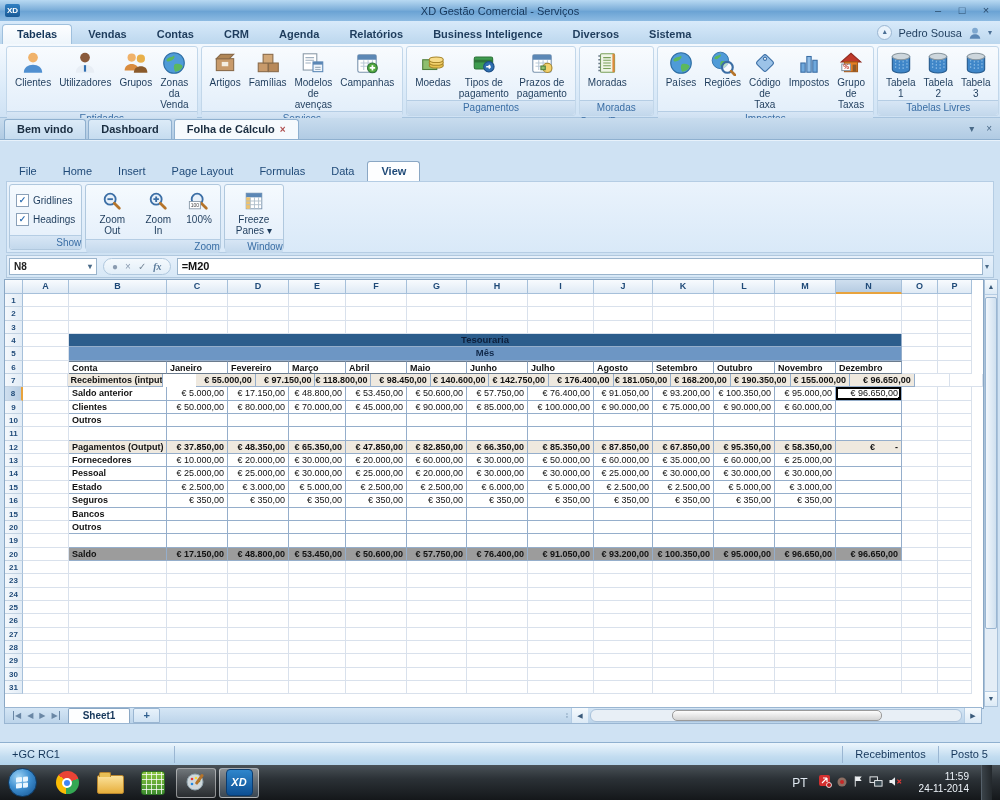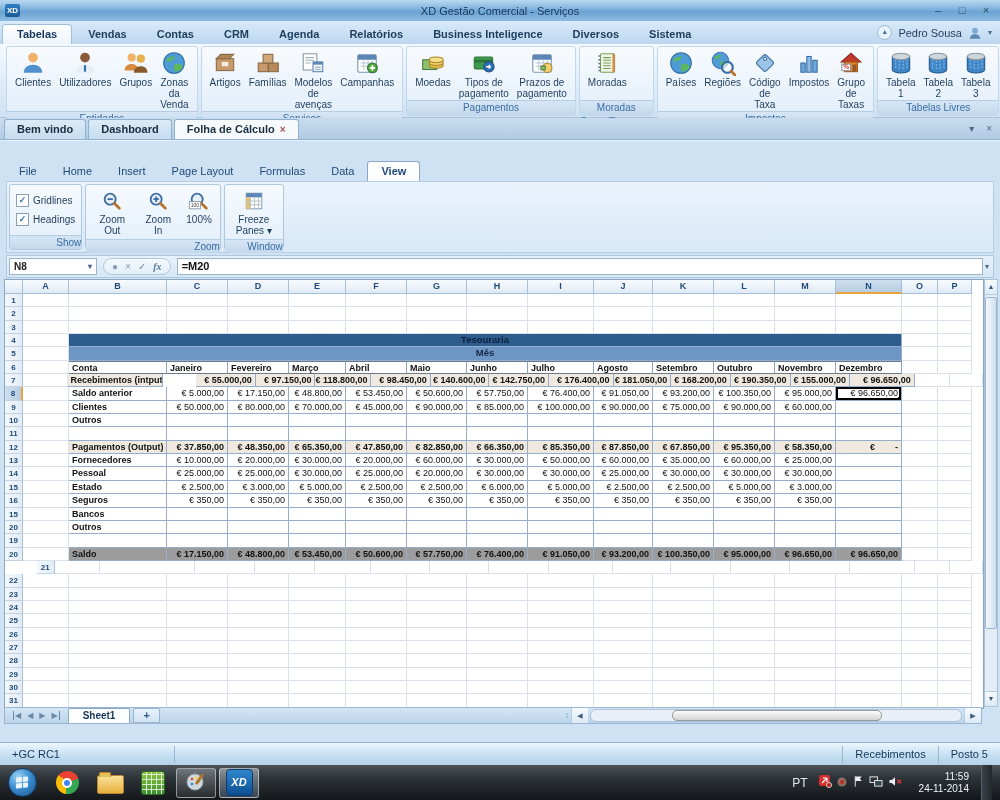--- a/index.html
+++ b/index.html
@@ -910,40 +910,21 @@
           <div class="gcell tcell t-val st-total" style="width: 66px;"><span class="cellv">€ 91.050,00</span></div>
           <div class="gcell tcell t-val st-total" style="width: 59px;"><span class="cellv">€ 93.200,00</span></div>
           <div class="gcell tcell t-val st-total" style="width: 61px;"><span class="cellv">€ 100.350,00</span></div>
           <div class="gcell tcell t-val st-total" style="width: 61px;"><span class="cellv">€ 95.000,00</span></div>
           <div class="gcell tcell t-val st-total" style="width: 61px;"><span class="cellv">€ 96.650,00</span></div>
           <div class="gcell tcell t-val st-total" style="width: 66px;"><span class="cellv">€ 96.650,00</span></div>
           <div class="gcell" style="width: 36px;"></div>
           <div class="gcell" style="width: 34px;"></div>
         </div>
         <div class="grow">
-          <div class="gnum" style="width: 18px; margin-left: 32px;">21</div>
-          <div class="gcell" style="width: 46px;"></div>
-          <div class="gcell" style="width: 98px;"></div>
-          <div class="gcell" style="width: 61px;"></div>
-          <div class="gcell" style="width: 61px;"></div>
-          <div class="gcell" style="width: 57px;"></div>
-          <div class="gcell" style="width: 61px;"></div>
-          <div class="gcell" style="width: 60px;"></div>
-          <div class="gcell" style="width: 61px;"></div>
-          <div class="gcell" style="width: 66px;"></div>
-          <div class="gcell" style="width: 59px;"></div>
-          <div class="gcell" style="width: 61px;"></div>
-          <div class="gcell" style="width: 61px;"></div>
-          <div class="gcell" style="width: 61px;"></div>
-          <div class="gcell" style="width: 66px;"></div>
-          <div class="gcell" style="width: 36px;"></div>
-          <div class="gcell" style="width: 34px;"></div>
-        </div>
-        <div class="grow">
-          <div class="gnum" style="width: 18px;">22</div>
+          <div class="gnum" style="width: 18px;">21</div>
           <div class="gcell" style="width: 46px;"></div>
           <div class="gcell" style="width: 98px;"></div>
           <div class="gcell" style="width: 61px;"></div>
           <div class="gcell" style="width: 61px;"></div>
           <div class="gcell" style="width: 57px;"></div>
           <div class="gcell" style="width: 61px;"></div>
           <div class="gcell" style="width: 60px;"></div>
           <div class="gcell" style="width: 61px;"></div>
           <div class="gcell" style="width: 66px;"></div>
           <div class="gcell" style="width: 59px;"></div>

